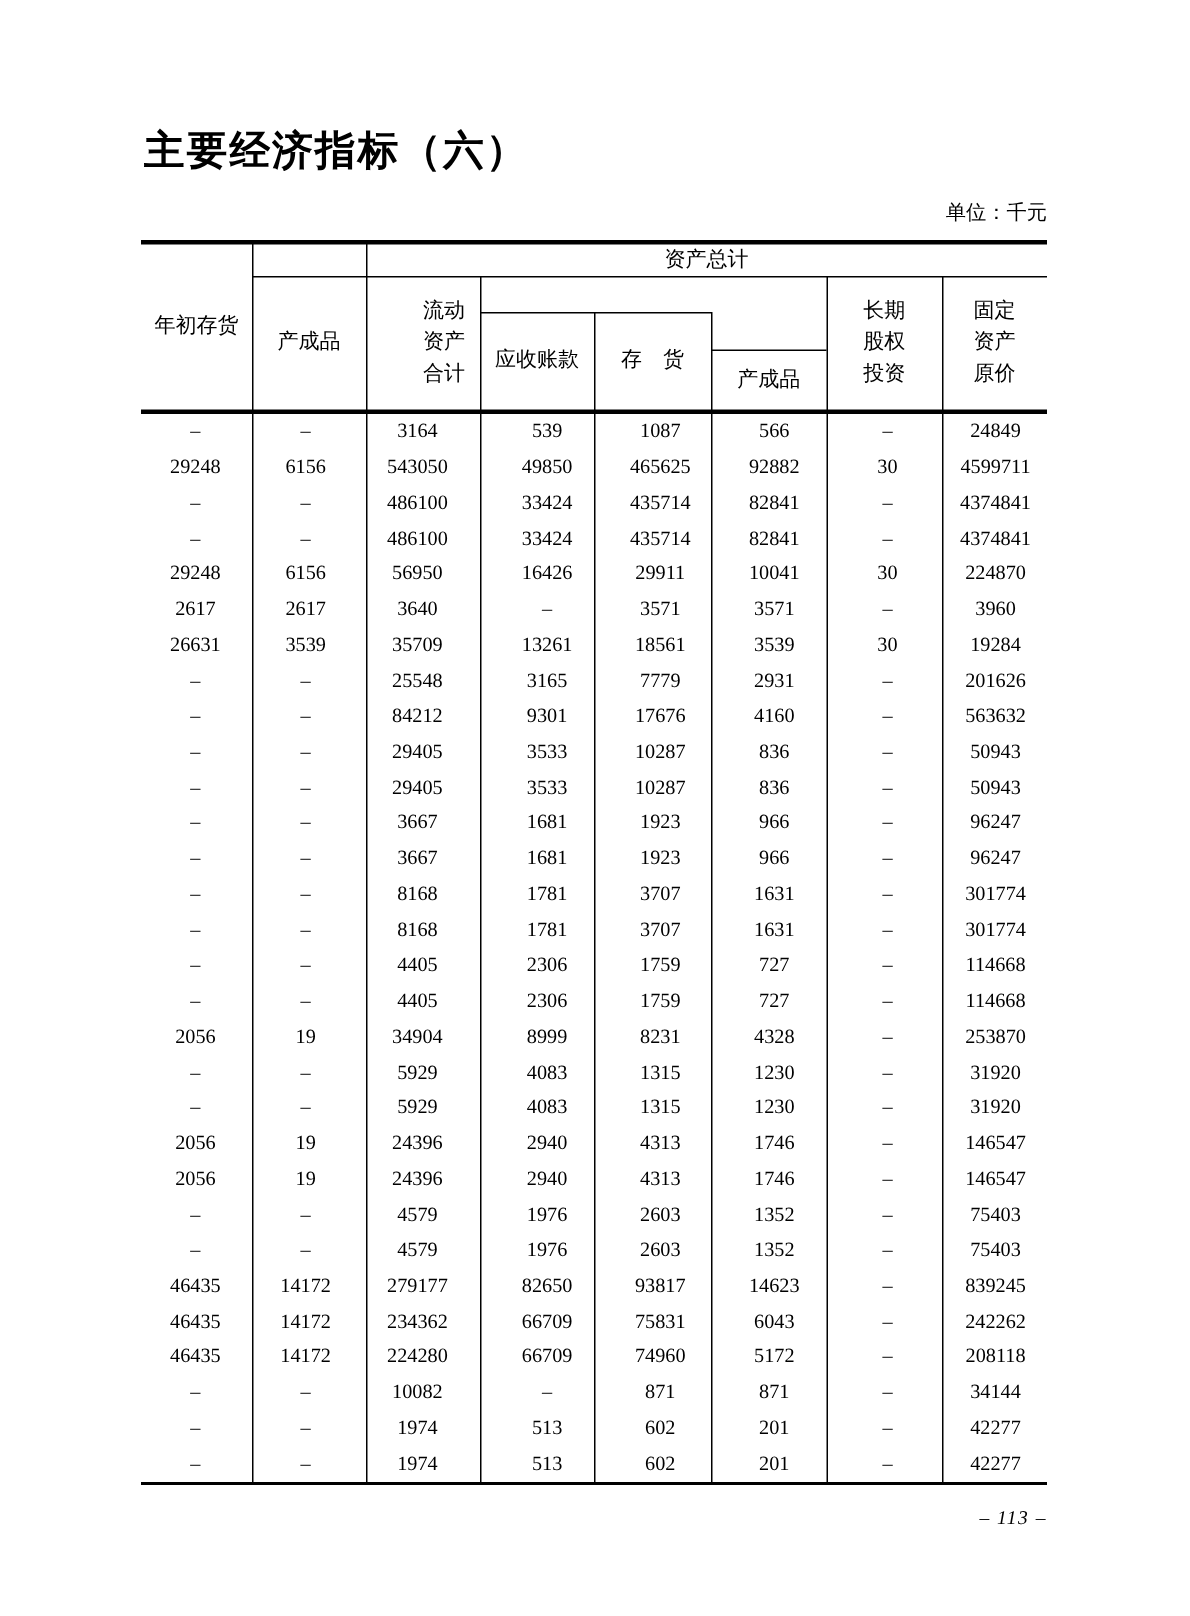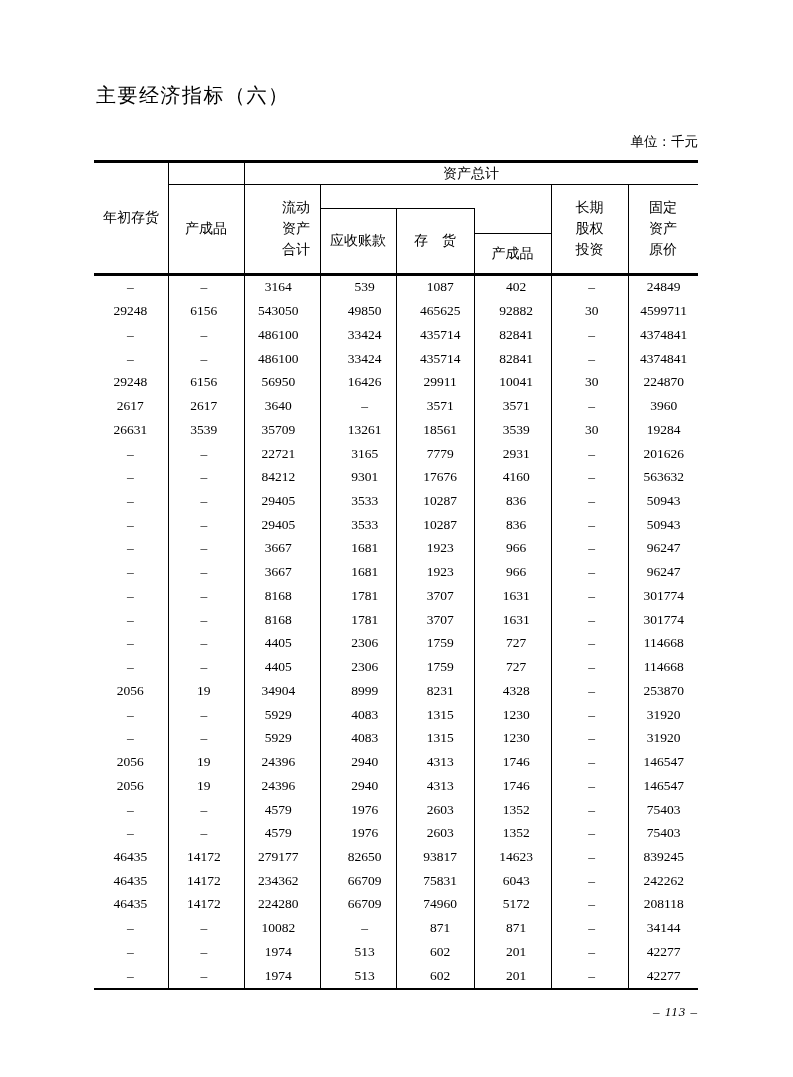--- a/index.html
+++ b/index.html
@@ -4,21 +4,21 @@
 <style>
   html,body { margin:0; padding:0; }
   body {
     width:793px; height:1077px; background:#ffffff; color:#000;
     font-family:"Liberation Serif","DejaVu Serif",serif;
   }
   .page { position:relative; width:793px; height:1077px; background:#fff; overflow:hidden; }
 
   .title {
     position:absolute; left:96px; top:82px; margin:0;
-    font-size:20px; font-weight:normal; letter-spacing:1.5px;
+    font-size:27px; font-weight:bold; letter-spacing:1.5px;
   }
   .unit-label {
     position:absolute; left:94px; top:133px; width:604px;
     text-align:right; font-size:13.5px;
   }
 
   .tbl { position:absolute; left:94px; top:160px; width:604px; height:832px; }
 
   .hl { position:absolute; background:#000; height:1px; }
   .hl.thick { height:2.5px; }
@@ -90,21 +90,21 @@
 资产
 原价</div>
 
     <div class="rows" id="data-rows">
         <div class="data-row">
           <span class="cell">–</span>
           <span class="cell">–</span>
           <span class="cell">3164</span>
           <span class="cell">539</span>
           <span class="cell">1087</span>
-          <span class="cell">402</span>
+          <span class="cell">566</span>
           <span class="cell">–</span>
           <span class="cell">24849</span>
         </div>
         <div class="data-row">
           <span class="cell">29248</span>
           <span class="cell">6156</span>
           <span class="cell">543050</span>
           <span class="cell">49850</span>
           <span class="cell">465625</span>
           <span class="cell">92882</span>
@@ -157,21 +157,21 @@
           <span class="cell">35709</span>
           <span class="cell">13261</span>
           <span class="cell">18561</span>
           <span class="cell">3539</span>
           <span class="cell">30</span>
           <span class="cell">19284</span>
         </div>
         <div class="data-row">
           <span class="cell">–</span>
           <span class="cell">–</span>
-          <span class="cell">22721</span>
+          <span class="cell">25548</span>
           <span class="cell">3165</span>
           <span class="cell">7779</span>
           <span class="cell">2931</span>
           <span class="cell">–</span>
           <span class="cell">201626</span>
         </div>
         <div class="data-row">
           <span class="cell">–</span>
           <span class="cell">–</span>
           <span class="cell">84212</span>

